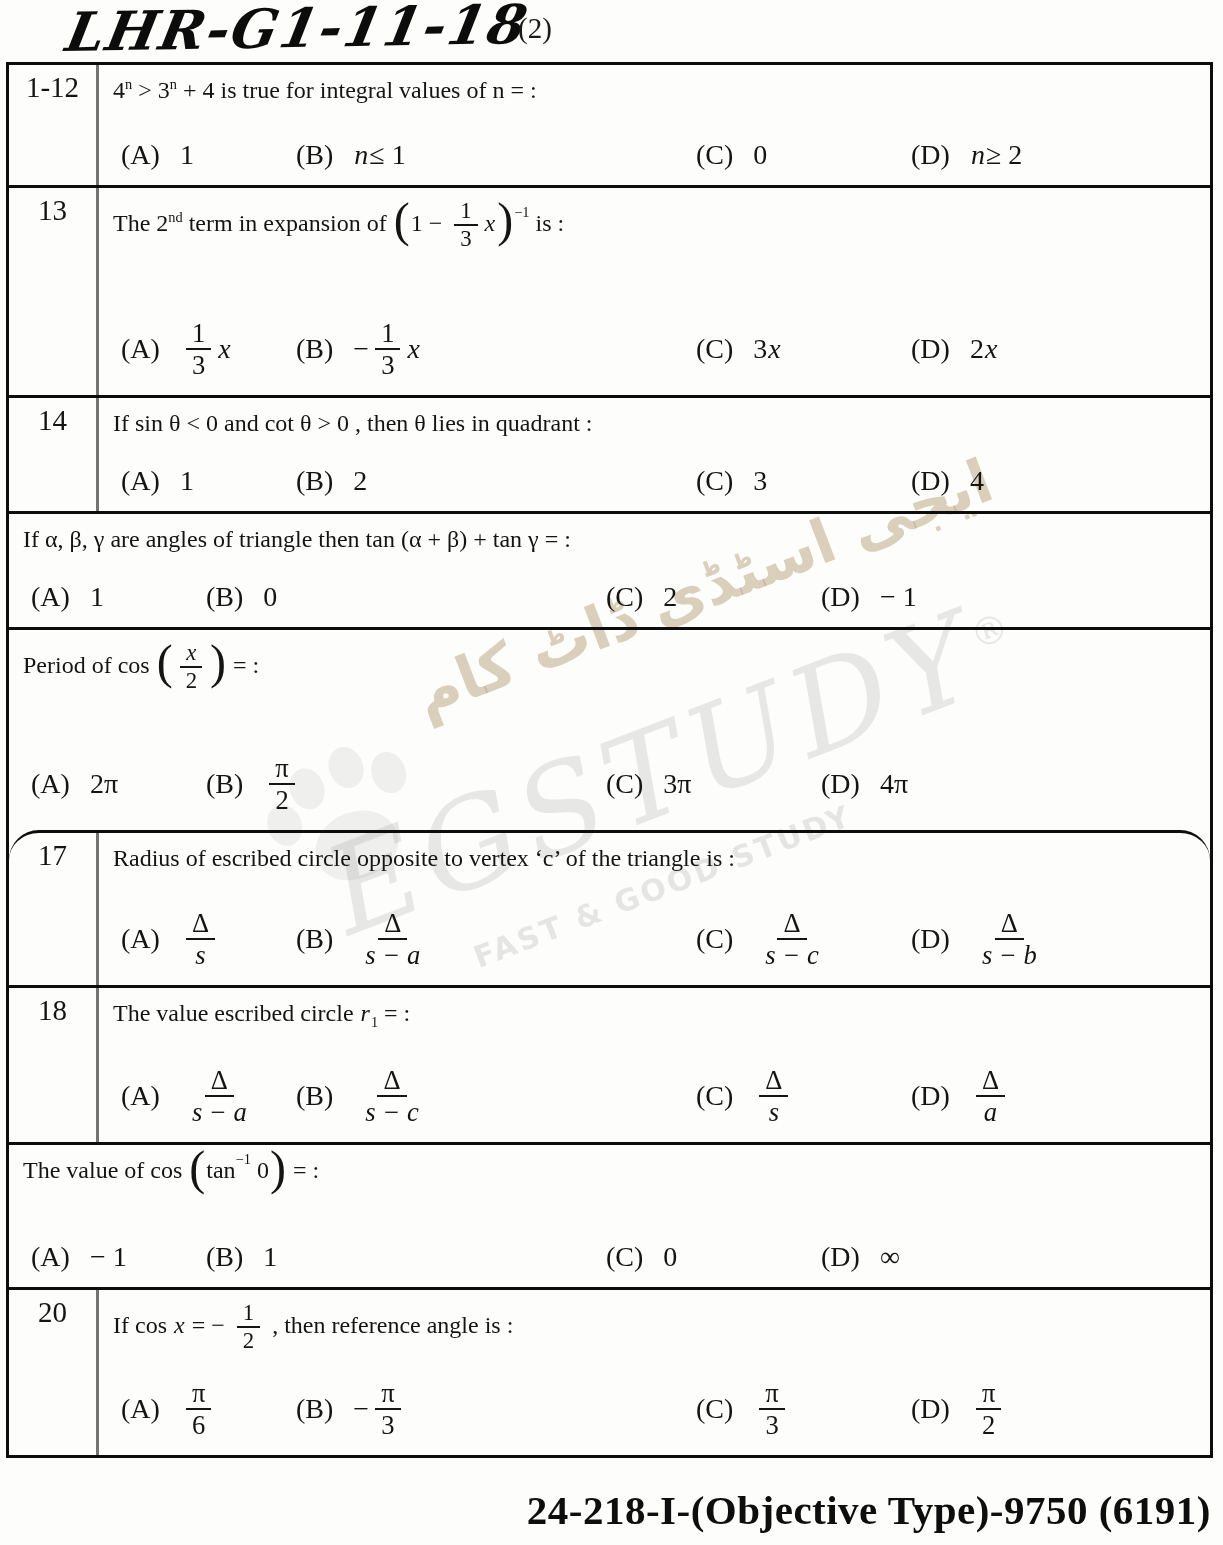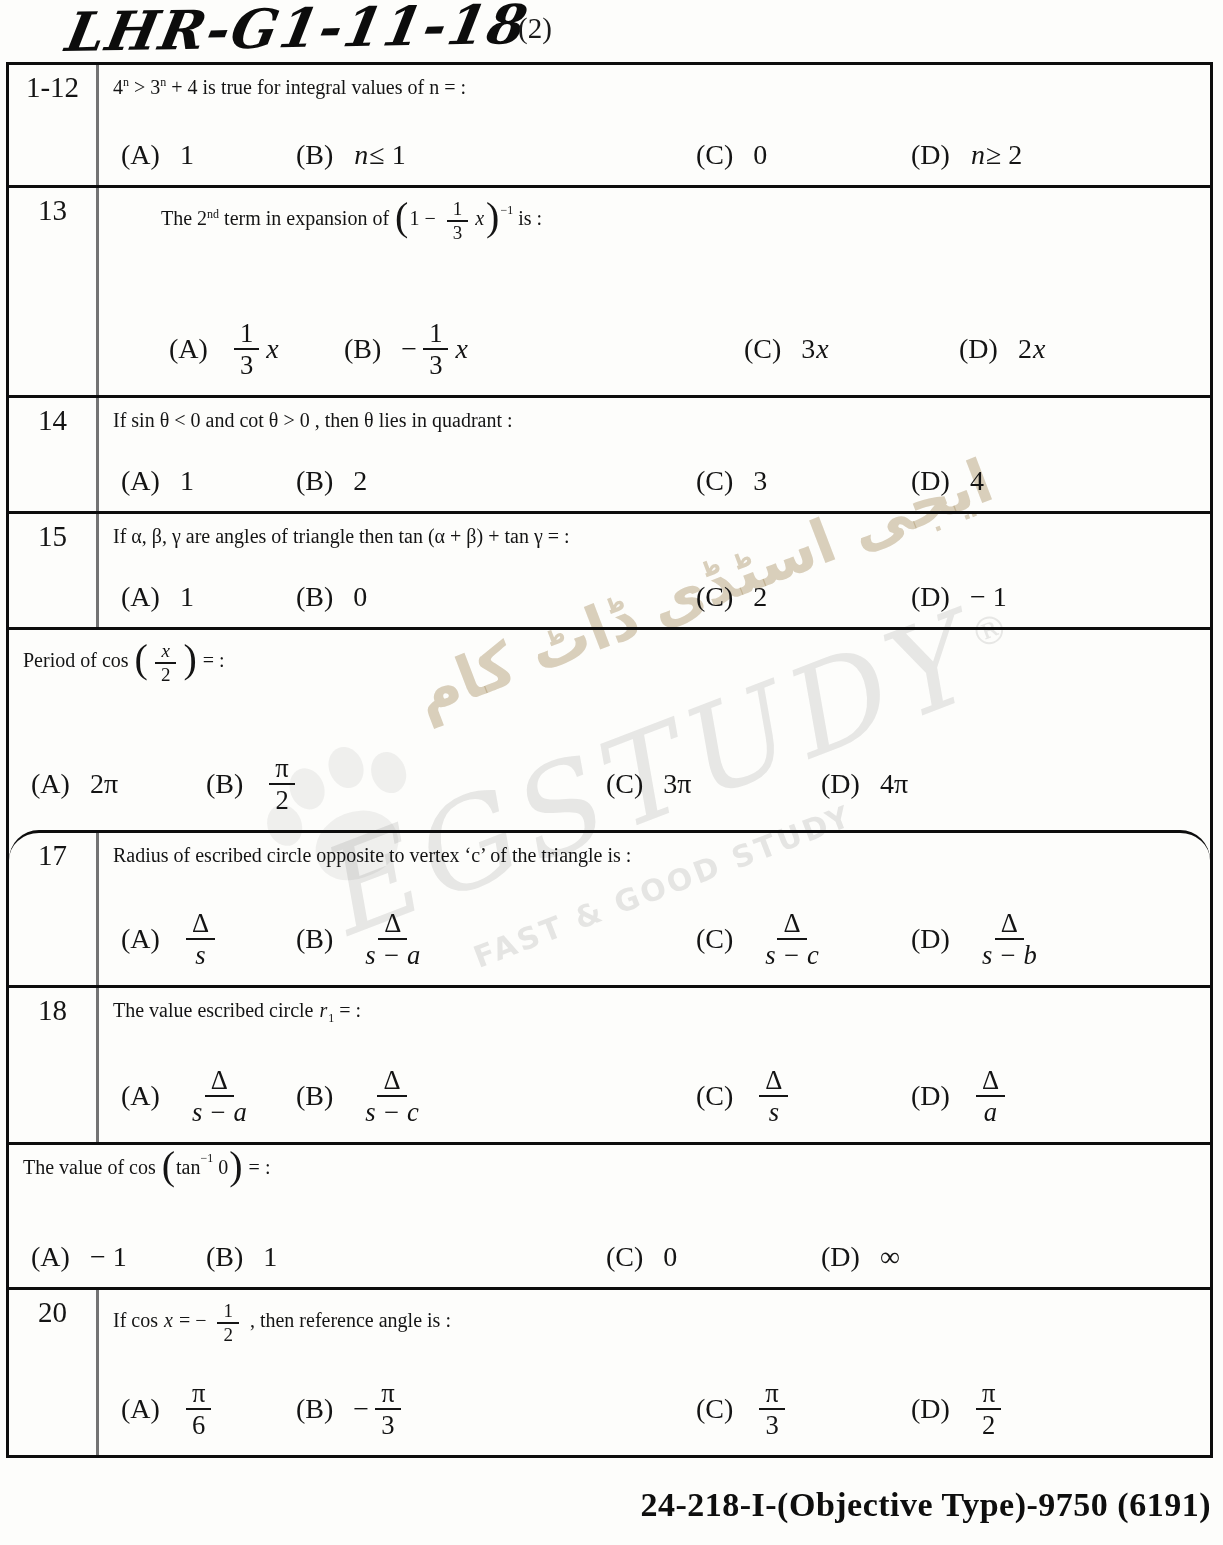--- a/index.html
+++ b/index.html
@@ -73,21 +73,21 @@
   
   .qtable{
     position:absolute;left:6px;top:62px;width:1201px;
     border:3px solid #0d0d0d;
     z-index:1;
     background:transparent;
   }
   .row{display:flex;border-top:3px solid #0d0d0d;}
   .row:first-child{border-top:none;}
   .row:nth-child(1){height:120px;}
-  .row:nth-child(2){height:207px;gap:48px;}
+  .row:nth-child(2){height:207px;}
   .row:nth-child(3){height:113px;justify-content:space-between;}
   .row:nth-child(4){height:113px;}
   .row:nth-child(5){height:200px;}
   .row:nth-child(6){height:152px;border-radius:30px;}
   .row:nth-child(7){height:154px;justify-content:flex-end;}
   .row:nth-child(8){height:142px;}
   .row:nth-child(9){height:165px;}
   .num{
     width:90px;flex:0 0 90px;
     border-right:3px solid #737373;
@@ -95,21 +95,21 @@
     font-size:29px;
     padding-top:6px;
     box-sizing:border-box;
   }
   .content{
     flex:1;display:flex;flex-direction:column;
     justify-content:space-between;
     padding:10px 8px 14px 14px;
     box-sizing:border-box;
   }
-  .qline{font-size:20px;line-height:1.25;}
+  .qline{font-size:24px;line-height:1.25;}
   .opts{
     display:grid;
     grid-template-columns:175px 400px 215px 1fr;
     align-items:center;
     padding-left:8px;
   }
   .opt{display:inline-flex;align-items:center;gap:20px;font-size:28px;}
   .olabel{white-space:nowrap;}
   .obody{display:inline-flex;align-items:center;white-space:nowrap;}
 
@@ -123,21 +123,21 @@
     display:inline-flex;flex-direction:column;align-items:center;
     vertical-align:middle;margin:0 6px;font-size:0.95em;line-height:1.15;
   }
   .frac .fn{padding:0 6px;border-bottom:2px solid #151515;text-align:center;}
   .frac .fd{padding:0 6px;text-align:center;}
   .frac .it{font-style:italic;}
 
   
   .footer{
     position:absolute;right:12px;top:1486px;
-    font-weight:bold;font-size:34px;
+    font-weight:bold;font-size:41px;
     color:#0e0e0e;
     letter-spacing:0.5px;
   }
 </style>
 </head>
 <body>
 
 <div class="sheet">
 
   <div class="hw-title">LHR-G1-11-18</div>
@@ -241,21 +241,20 @@
             </div>
             <div class="opt">
               <span class="olabel">(D)</span>
               <span class="obody">4</span>
             </div>
           </div>
     </div>
   </div>
 
   <div class="row">
-    <div class="num">15</div>
     <div class="content">
       <div class="qline">If   α, β, γ  are angles of triangle then   tan (α + β) + tan γ  =  :</div>
       <div class="opts">
             <div class="opt">
               <span class="olabel">(A)</span>
               <span class="obody">1</span>
             </div>
             <div class="opt">
               <span class="olabel">(B)</span>
               <span class="obody">0</span>

